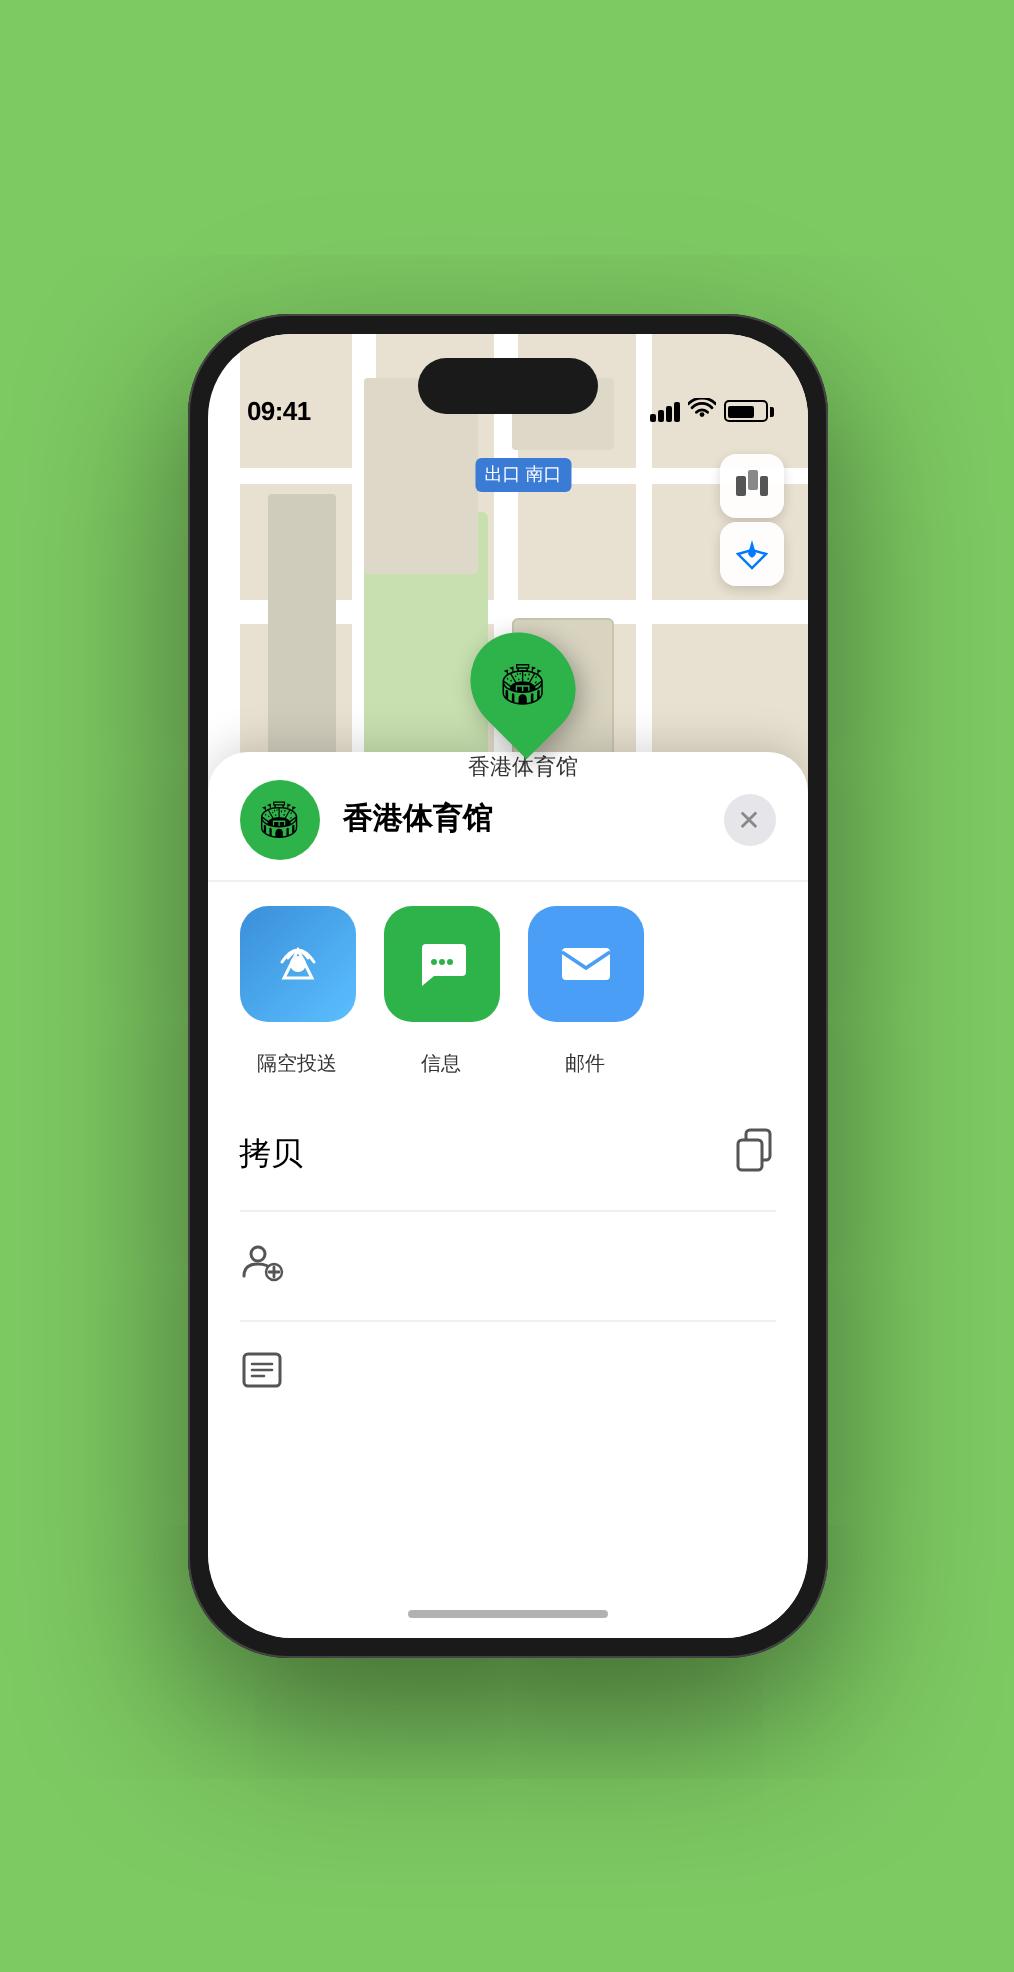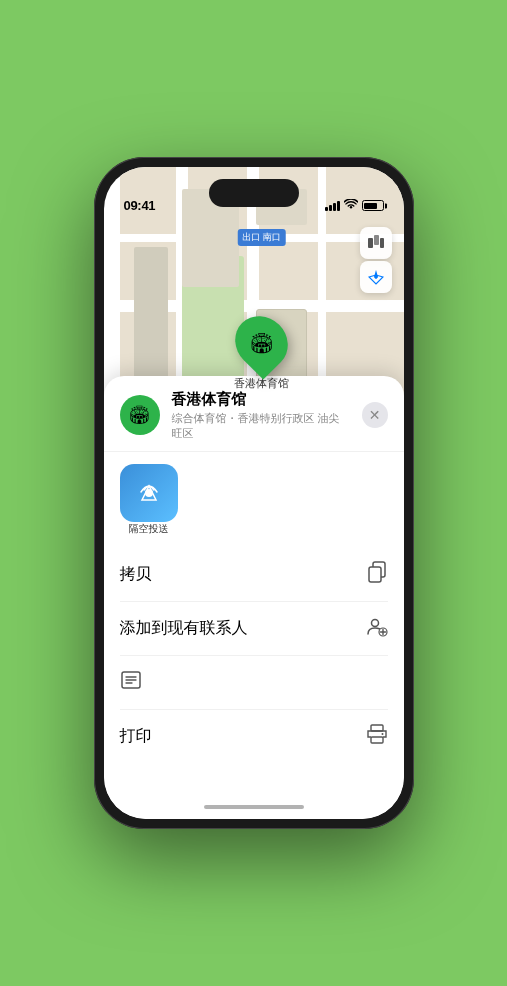--- a/index.html
+++ b/index.html
@@ -269,21 +269,21 @@
     .share-row {
       display: flex;
       gap: 14px;
       padding: 12px 16px;
       overflow: hidden;
     }
     .share-item {
       display: flex;
       flex-direction: column;
       align-items: center;
-      gap: 0;
+      gap: 14px;
       min-width: 58px;
     }
     .share-icon-wrap {
       width: 58px;
       height: 58px;
       border-radius: 14px;
       display: flex;
       align-items: center;
       justify-content: center;
       font-size: 28px;
@@ -416,87 +416,94 @@
         <div class="map-pin-label">香港体育馆</div>
       </div>
     </div>
 
     <div class="bottom-sheet">
 
       <div class="location-header">
         <div class="location-icon">🏟</div>
         <div class="location-info">
           <div class="location-name">香港体育馆</div>
-          <div class="location-sub">综合体育馆・香港特别行政区 油尖旺区</div>
         </div>
         <div class="close-btn">✕</div>
       </div>
 
       <div class="share-row">
 
         <div class="share-item">
           <div class="share-icon-wrap share-icon-airdrop">
             <svg width="30" height="30" viewBox="0 0 30 30" fill="none">
               <circle cx="15" cy="15" r="4" fill="white"></circle>
               <path d="M15 8 L8 22 L22 22 Z" stroke="white" stroke-width="1.5" fill="none"></path>
               <path d="M10 12 Q15 5 20 12" stroke="white" stroke-width="1.5" fill="none" stroke-linecap="round"></path>
               <path d="M7 14 Q15 2 23 14" stroke="white" stroke-width="1.5" fill="none" stroke-linecap="round"></path>
             </svg>
           </div>
           <span class="share-label">隔空投送</span>
         </div>
 
-
+        <div class="share-item">
+          <div class="share-icon-wrap share-icon-messages">
+            <svg width="32" height="32" viewBox="0 0 32 32" fill="none">
+              <path d="M6 6 H26 Q28 6 28 8 V20 Q28 22 26 22 H12 L6 27 V8 Q6 6 8 6 Z" fill="white"></path>
+              <circle cx="12" cy="15" r="1.5" fill="#2db34a"></circle>
+              <circle cx="16" cy="15" r="1.5" fill="#2db34a"></circle>
+              <circle cx="20" cy="15" r="1.5" fill="#2db34a"></circle>
+            </svg>
+          </div>
+          <span class="share-label">信息</span>
+        </div>
+
+        <div class="share-item">
+          <div class="share-icon-wrap share-icon-mail">
+            <svg width="32" height="32" viewBox="0 0 32 32" fill="none">
+              <rect x="4" y="8" width="24" height="16" rx="2" fill="white"></rect>
+              <path d="M4 10 L16 18 L28 10" stroke="#4a9ef5" stroke-width="1.8" fill="none"></path>
+            </svg>
+          </div>
+          <span class="share-label">邮件</span>
+        </div>
 
 
       </div>
 
       <div class="action-list">
 
         <div class="action-item">
           <span class="action-label">拷贝</span>
           <span class="action-icon">
             <svg width="22" height="22" viewBox="0 0 22 22" fill="none">
               <rect x="7" y="1" width="12" height="15" rx="2" stroke="#555" stroke-width="1.5"></rect>
               <rect x="3" y="6" width="12" height="15" rx="2" fill="white" stroke="#555" stroke-width="1.5"></rect>
             </svg>
           </span>
         </div>
 
 
         <div class="action-item">
-          <span class="action-label">添加到现有联系人</span>
           <span class="action-icon">
             <svg width="22" height="22" viewBox="0 0 22 22" fill="none">
               <circle cx="9" cy="8" r="3.5" stroke="#555" stroke-width="1.5"></circle>
               <path d="M2 19 Q2 13 9 13 Q14 13 16 16" stroke="#555" stroke-width="1.5" fill="none" stroke-linecap="round"></path>
               <circle cx="17" cy="17" r="4" fill="white" stroke="#555" stroke-width="1.2"></circle>
               <path d="M17 14.5 V19.5 M14.5 17 H19.5" stroke="#555" stroke-width="1.4" stroke-linecap="round"></path>
             </svg>
           </span>
         </div>
 
         <div class="action-item">
           <span class="action-icon">
             <svg width="22" height="22" viewBox="0 0 22 22" fill="none">
               <rect x="2" y="3" width="18" height="16" rx="2" stroke="#555" stroke-width="1.5"></rect>
               <path d="M6 8 H16 M6 11 H16 M6 14 H12" stroke="#555" stroke-width="1.3" stroke-linecap="round"></path>
             </svg>
           </span>
         </div>
 
-        <div class="action-item">
-          <span class="action-label">打印</span>
-          <span class="action-icon">
-            <svg width="22" height="22" viewBox="0 0 22 22" fill="none">
-              <rect x="5" y="2" width="12" height="6" rx="1" stroke="#555" stroke-width="1.4"></rect>
-              <rect x="5" y="14" width="12" height="6" rx="1" stroke="#555" stroke-width="1.4"></rect>
-              <path d="M5 14 H2 V8 H20 V14 H17" stroke="#555" stroke-width="1.4" fill="none"></path>
-              <circle cx="16.5" cy="11" r="1" fill="#555"></circle>
-            </svg>
-          </span>
-        </div>
       </div>
 
       <div class="home-indicator"></div>
     </div>
   </div>
 </div>
 
 </body></html>

